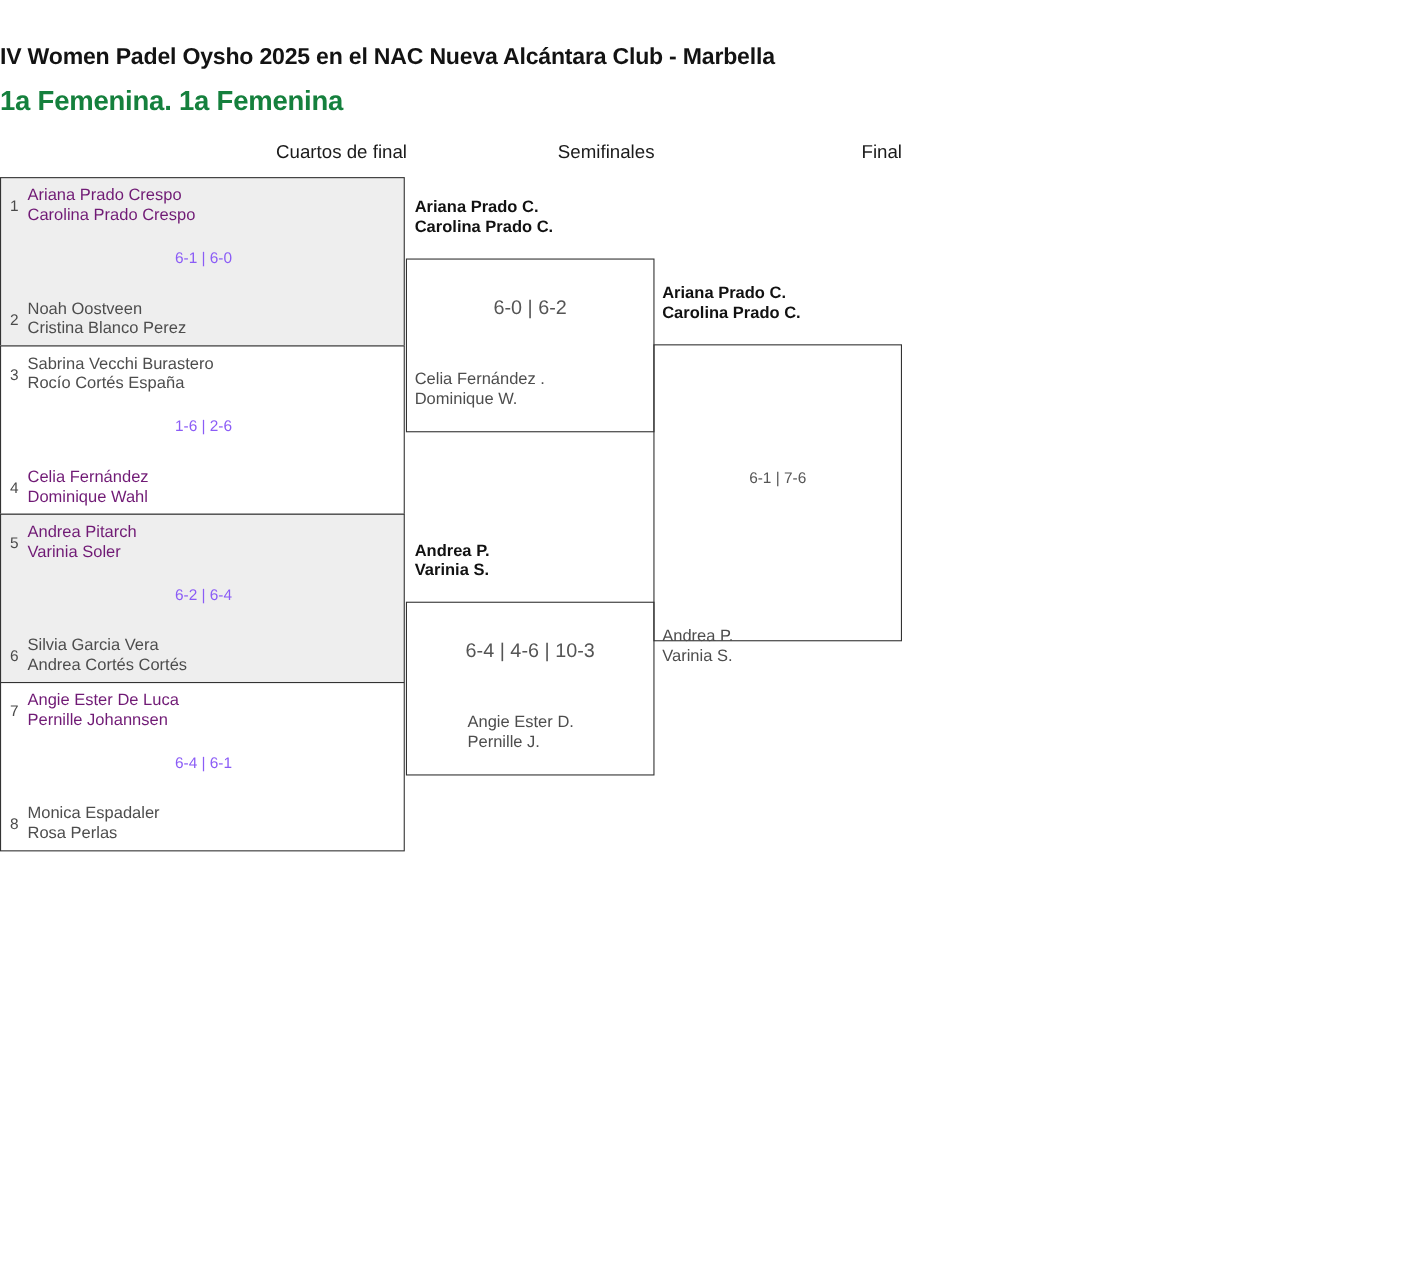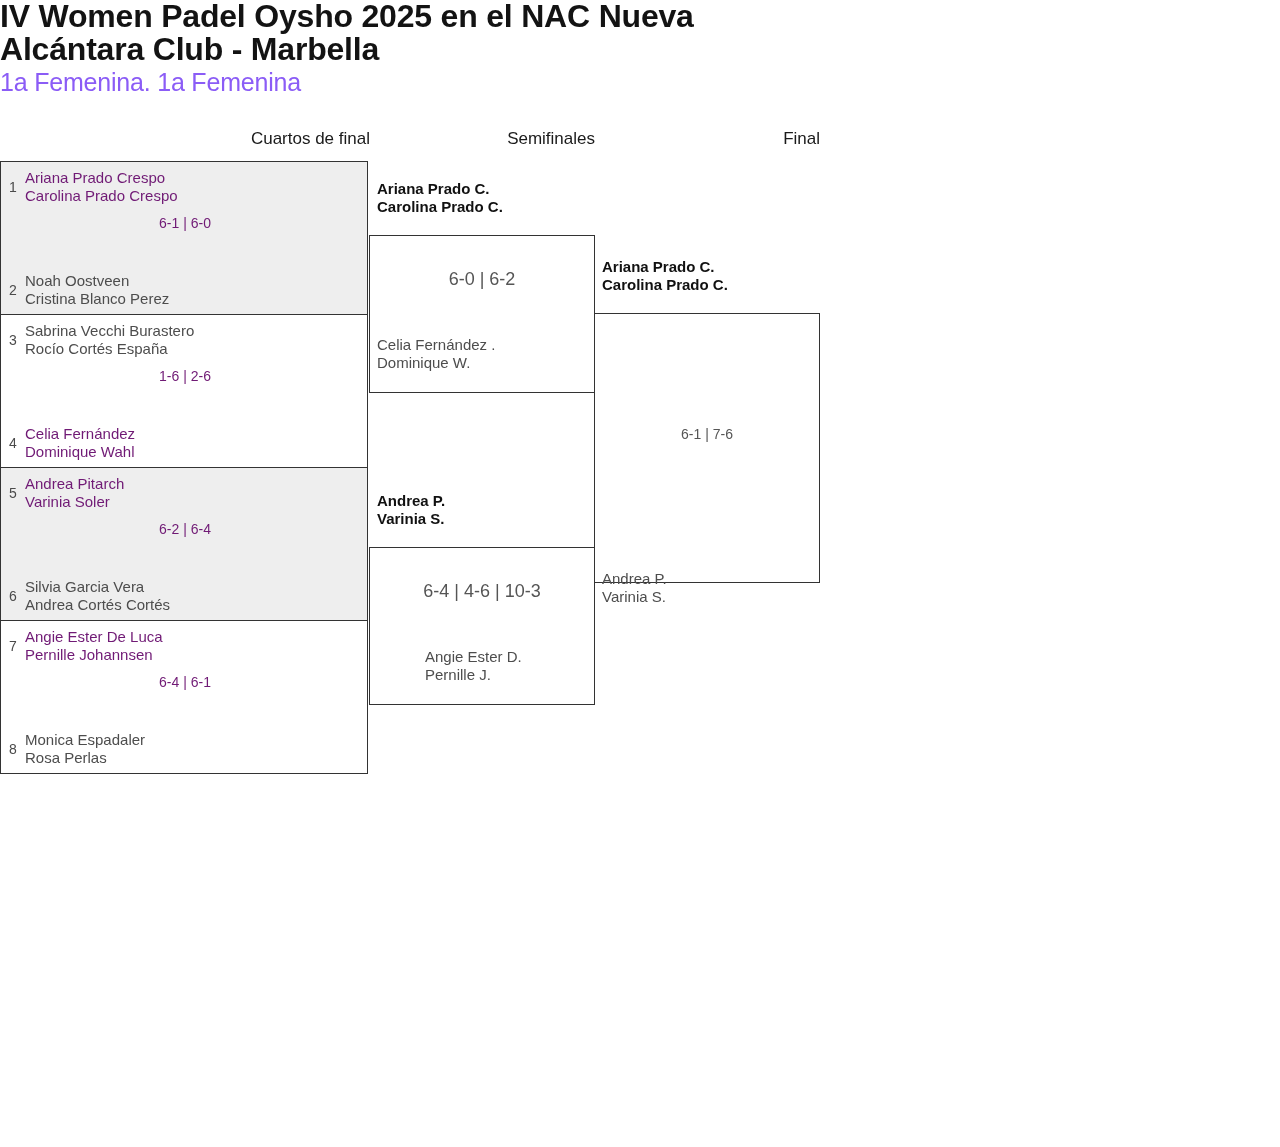--- a/index.html
+++ b/index.html
@@ -17,31 +17,32 @@
   }
 
   
   #title-block {
     position: absolute;
     left: 0px;
     top: 0px;
     width: 830px;
   }
   .title-line {
-    font-size: 32px;
+    font-size: 21px;
+    font-weight: 700;
+    line-height: 48px;
+    color: #131313;
+    letter-spacing: -0.2px;
+    margin-top: 28px;
+  }
+  .subtitle-line {
+    font-size: 25px;
     font-weight: 700;
     line-height: 33px;
-    color: #131313;
-    letter-spacing: -0.2px;
-  }
-  .subtitle-line {
-    font-size: 25px;
-    font-weight: 400;
-    line-height: 33px;
-    color: #8b5cf6;
+    color: #15803d;
     letter-spacing: -0.2px;
   }
 
   
   .round-header {
     position: absolute;
     font-size: 17px;
     font-weight: 400;
     color: #1a1a1a;
     text-align: right;
@@ -100,26 +101,26 @@
   .names {
     font-size: 15px;
     line-height: 18px;
   }
   .names .n-line { display: block; white-space: nowrap; }
   .winner .names { color: #701a75; font-weight: 400; }
   .loser  .names { color: #4d4d4d; font-weight: 400; }
 
   .qf-score {
     position: absolute;
-    top: 53px;
+    top: 64px;
     left: 0px;
     width: 368px;
     text-align: center;
     font-size: 14px;
-    color: #701a75;
+    color: #8b5cf6;
   }
 
   
   .sf-box {
     position: absolute;
     left: 369px;
     width: 226px;
     border: 1px solid #333333;
     box-sizing: border-box;
     background: transparent;

